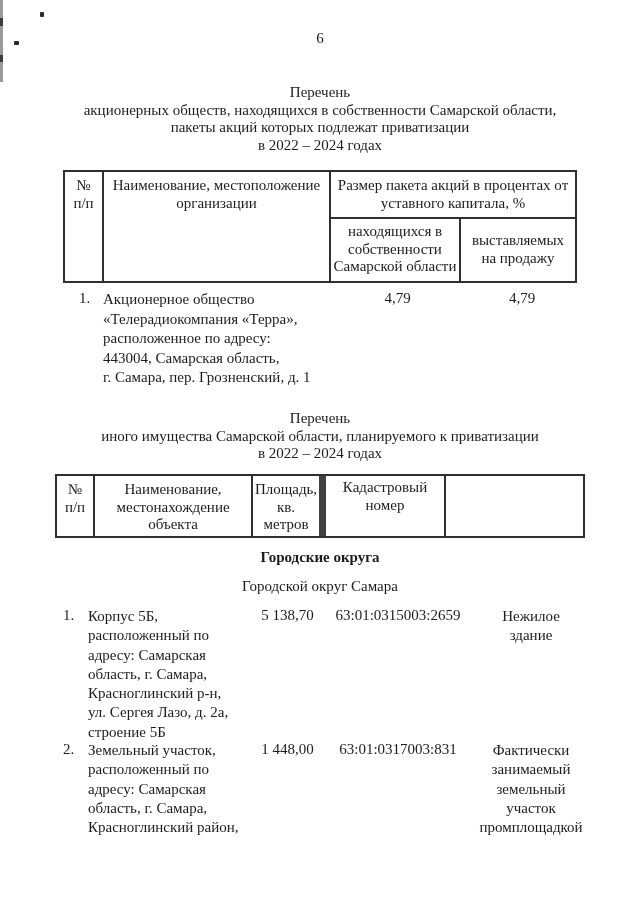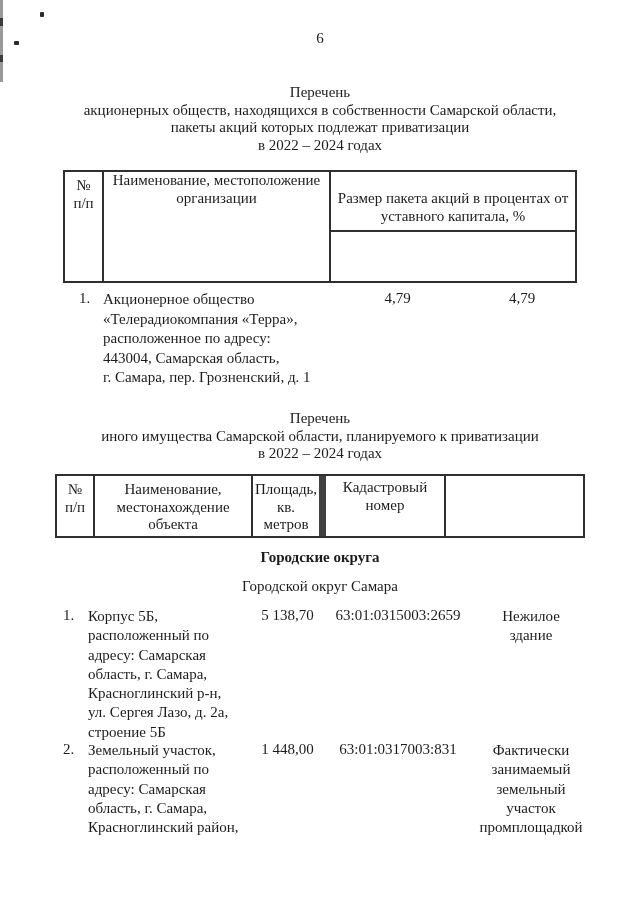--- a/index.html
+++ b/index.html
@@ -38,23 +38,23 @@
 
   
   .t1-header {
     position: absolute; left: 63px; top: 170px;
     width: 514px; height: 113px;
     border: 2px solid #2f2f2f;
     display: flex;
   }
   .cell { text-align: center; line-height: 17.5px; white-space: pre-line; }
   .t1-c1 { width: 39px; border-right: 2px solid #2f2f2f; padding-top: 5px; }
-  .t1-c2 { width: 227px; border-right: 2px solid #2f2f2f; }
+  .t1-c2 { width: 227px; border-right: 2px solid #2f2f2f; padding-top: 5px; }
   .t1-right { flex: 1; display: flex; flex-direction: column; }
-  .t1-merged { height: 47px; border-bottom: 2px solid #2f2f2f; padding-top: 5px; margin-top: 13px; }
+  .t1-merged { height: 47px; border-bottom: 2px solid #2f2f2f; padding-top: 5px; }
   .t1-sub { flex: 1; display: flex; }
   .t1-s1 { width: 130px; border-right: 2px solid #2f2f2f; padding-top: 4px; }
   .t1-s2 { flex: 1; padding-top: 13px; }
 
   
   .t1-row .rnum   { position: absolute; left: 79px;  top: 290px; }
   .t1-row .rname  { position: absolute; left: 103px; top: 290px; width: 240px; line-height: 19.5px; white-space: pre-line; }
   .t1-row .rowned { position: absolute; left: 335px; top: 290px; width: 125px; text-align: center; }
   .t1-row .rsale  { position: absolute; left: 462px; top: 290px; width: 120px; text-align: center; }
 
@@ -100,20 +100,27 @@
 в 2022 – 2024 годах</div>
 
   <div class="t1-header">
     <div class="cell t1-c1">№
 п/п</div>
     <div class="cell t1-c2">Наименование, местоположение
 организации</div>
     <div class="t1-right">
       <div class="cell t1-merged">Размер пакета акций в процентах от
 уставного капитала, %</div>
+      <div class="t1-sub">
+        <div class="cell t1-s1">находящихся в
+собственности
+Самарской области</div>
+        <div class="cell t1-s2">выставляемых
+на продажу</div>
+      </div>
     </div>
   </div>
 
   <div class="t1-row">
     <div class="rnum">1.</div>
     <div class="rname pre">Акционерное общество
 «Телерадиокомпания «Терра»,
 расположенное по адресу:
 443004, Самарская область,
 г. Самара, пер. Грозненский, д. 1</div>

